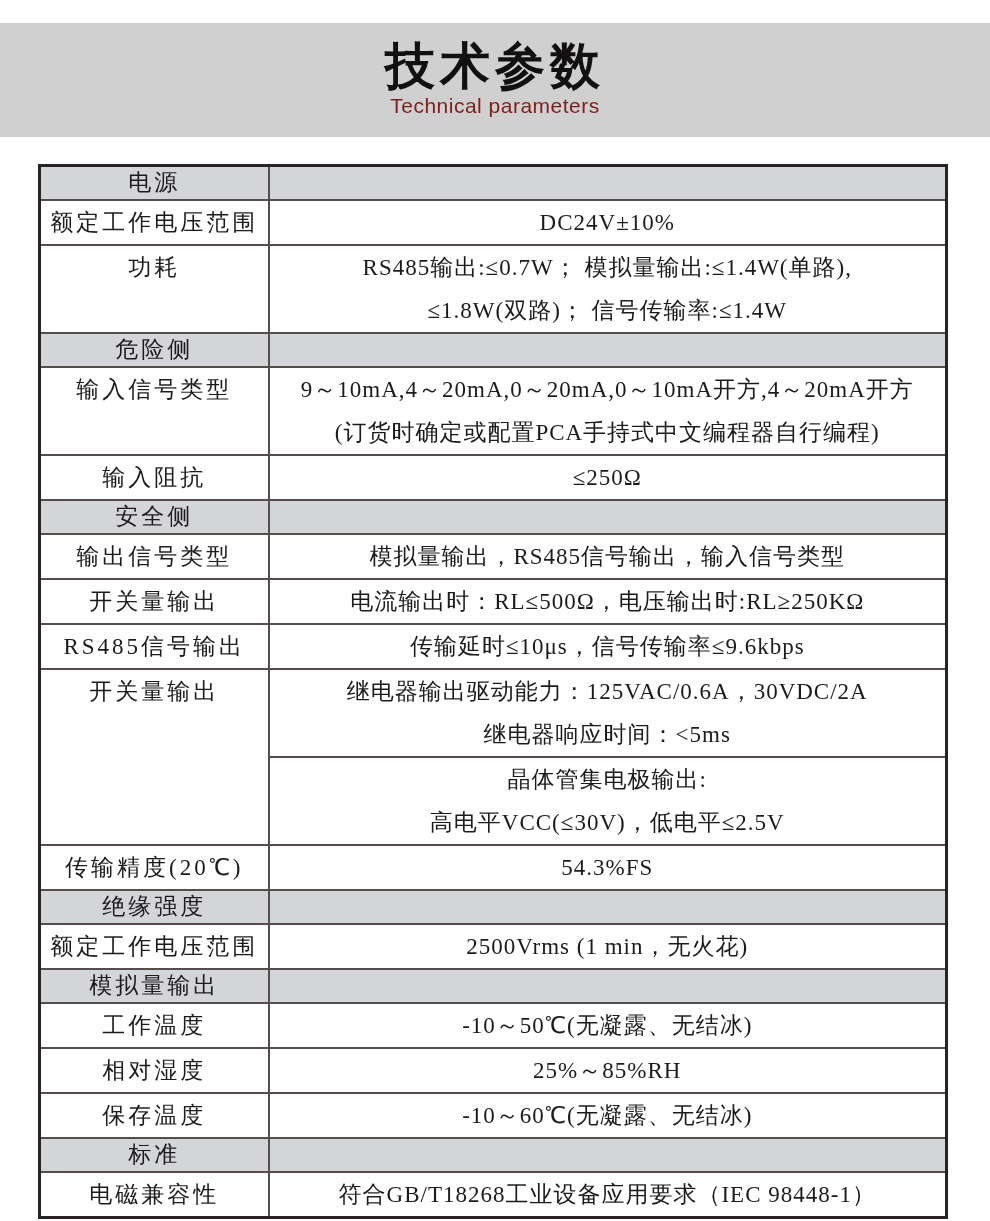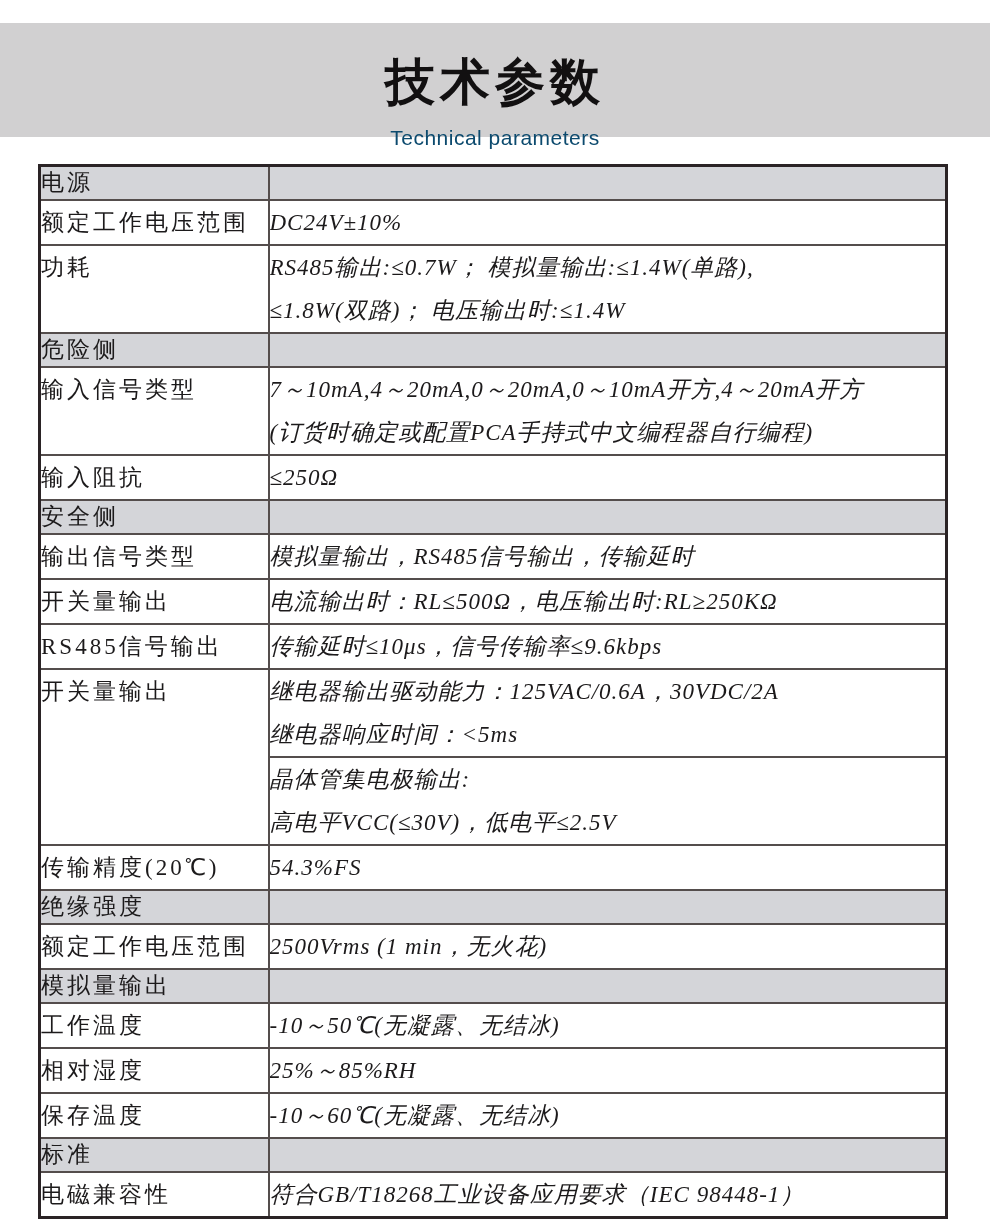--- a/index.html
+++ b/index.html
@@ -20,64 +20,64 @@
   }
   .title-band{
     position:absolute;left:0;top:23px;
     width:990px;height:114px;
     background:var(--band-bg);
     text-align:center;
     box-sizing:border-box;
     padding-top:15px;
   }
   .page-title{
-    margin:16px;
+    margin:0;
     font-family:"Liberation Sans", sans-serif;
     font-weight:bold;
     font-size:50px;
     line-height:56px;
     letter-spacing:5px;
     color:#121011;
   }
   .page-subtitle{
     margin:0;
     font-family:"Liberation Sans", sans-serif;
     font-size:21px;
     line-height:24px;
     letter-spacing:0.5px;
-    color:#0c4a6e;
+    color:#7f1d1d;
   }
   table.spec{
     position:absolute;left:38px;top:164px;
     width:910px;
     border-collapse:collapse;
     table-layout:fixed;
     background:#ffffff;
     border:3px solid var(--border-dark);
+    text-align:center;
   }
   table.spec col.c-label{width:229px;}
   table.spec td{
     border:2px solid var(--line);
     vertical-align:top;
     font-size:23px;
     line-height:43px;
     padding:0;
     overflow:hidden;
     box-sizing:border-box;
   }
   td.label-cell{
     padding-left:8px;
     letter-spacing:3px;
     white-space:nowrap;
   }
   td.value-cell{
     padding-left:10px;
     letter-spacing:1px;
     white-space:nowrap;
-    font-style:italic;
   }
   tr.section-row td{
     background:var(--section-bg);
     height:32px;
     line-height:32px;
   }
   tr.h1 td{height:42px;}
   tr.h2 td{height:86px;}
   tr.hsub td{height:85px;}
   .value-line{display:block;}
@@ -103,48 +103,48 @@
       <tr class="h1">
         <td class="label-cell">额定工作电压范围</td>
         <td class="value-cell">
           <span class="value-line">DC24V±10%</span>
         </td>
       </tr>
       <tr class="h2">
         <td class="label-cell">功耗</td>
         <td class="value-cell">
           <span class="value-line">RS485输出:≤0.7W； 模拟量输出:≤1.4W(单路),</span>
-          <span class="value-line">≤1.8W(双路)； 电压输出时:≤1.4W</span>
+          <span class="value-line">≤1.8W(双路)； 信号传输率:≤1.4W</span>
         </td>
       </tr>
       <tr class="section-row">
         <td class="label-cell">危险侧</td>
         <td class="value-cell"></td>
       </tr>
       <tr class="h2">
         <td class="label-cell">输入信号类型</td>
         <td class="value-cell">
-          <span class="value-line">7～10mA,4～20mA,0～20mA,0～10mA开方,4～20mA开方</span>
+          <span class="value-line">9～10mA,4～20mA,0～20mA,0～10mA开方,4～20mA开方</span>
           <span class="value-line">(订货时确定或配置PCA手持式中文编程器自行编程)</span>
         </td>
       </tr>
       <tr class="h1">
         <td class="label-cell">输入阻抗</td>
         <td class="value-cell">
           <span class="value-line">≤250Ω</span>
         </td>
       </tr>
       <tr class="section-row">
         <td class="label-cell">安全侧</td>
         <td class="value-cell"></td>
       </tr>
       <tr class="h1">
         <td class="label-cell">输出信号类型</td>
         <td class="value-cell">
-          <span class="value-line">模拟量输出，RS485信号输出，传输延时</span>
+          <span class="value-line">模拟量输出，RS485信号输出，输入信号类型</span>
         </td>
       </tr>
       <tr class="h1">
         <td class="label-cell">开关量输出</td>
         <td class="value-cell">
           <span class="value-line">电流输出时：RL≤500Ω，电压输出时:RL≥250KΩ</span>
         </td>
       </tr>
       <tr class="h1">
         <td class="label-cell">RS485信号输出</td>

